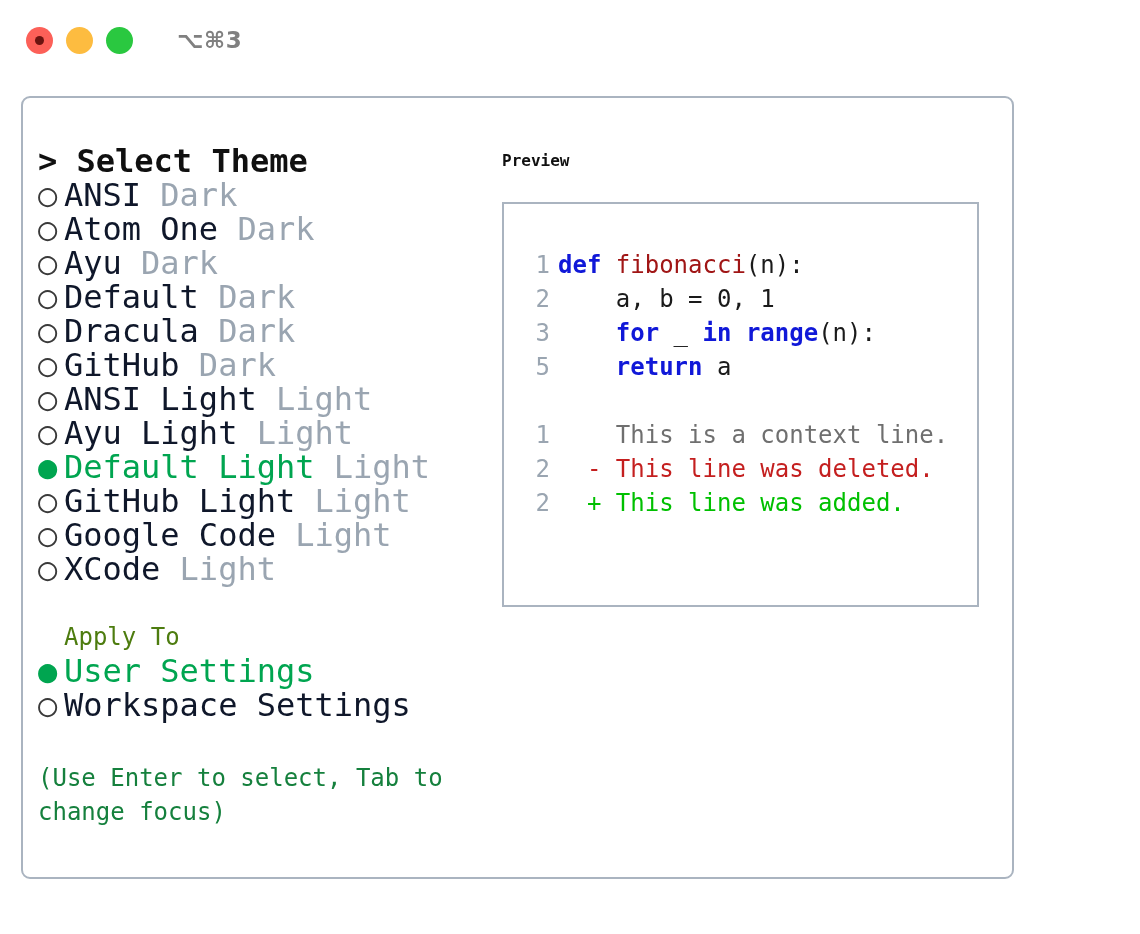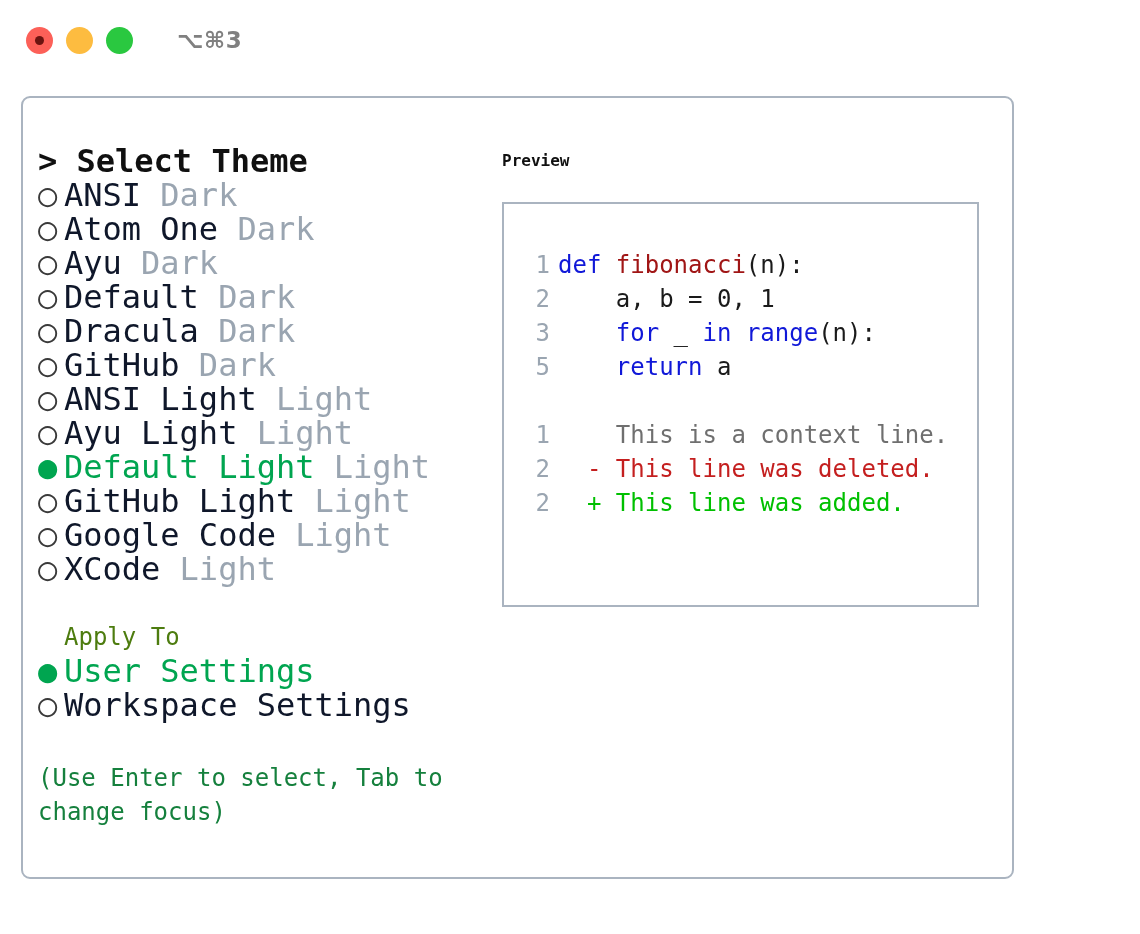--- a/index.html
+++ b/index.html
@@ -171,21 +171,21 @@
     font-size: 24px;
     white-space: pre;
   }
   .ln {
     display: inline-block;
     width: 30px;
     text-align: right;
     color: #9aa5b1;
     margin-right: 8px;
   }
-  .kw   { color: #1018d8; }
+  .kw   { color: #1018d8; font-weight: bold; }
   .fn   { color: #a01515; }
   .plain{ color: #1a1a1a; }
 
   .blank-line { height: 34px; }
 
   .diff-ctx { color: #6f6f6f; }
   .diff-del { color: #c41f1f; }
   .diff-add { color: #00c000; }
 </style>
 </head>

